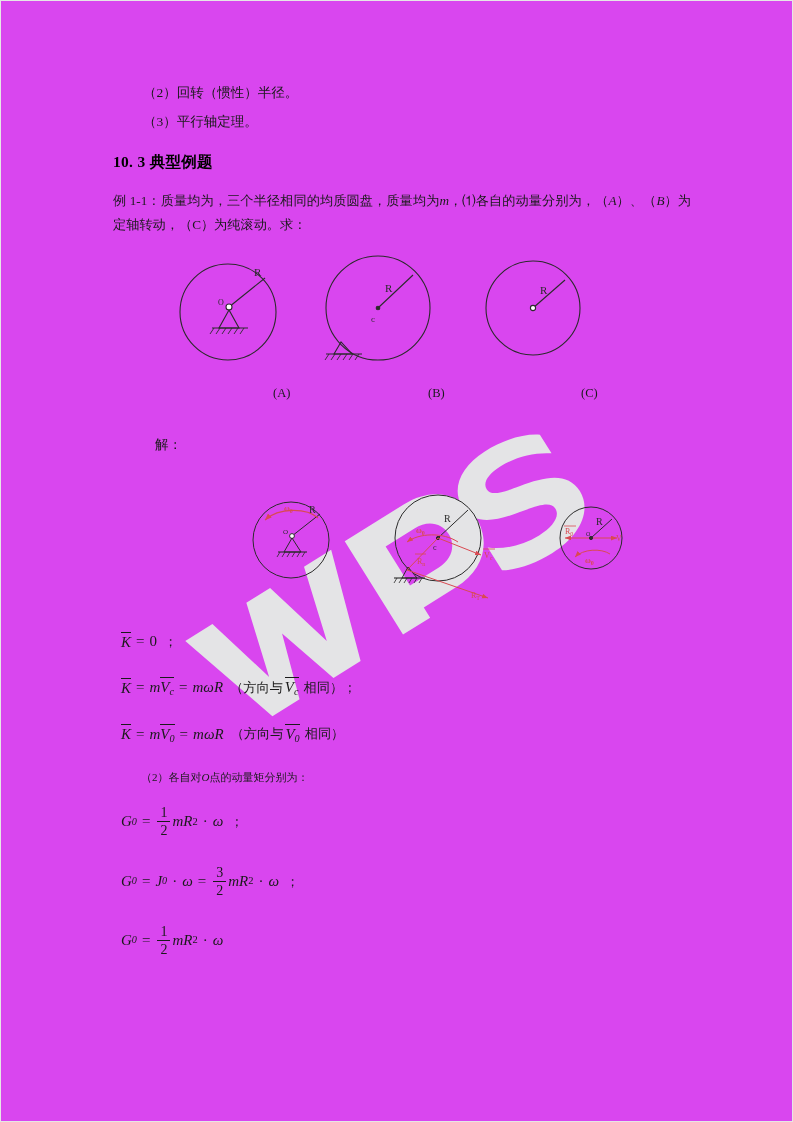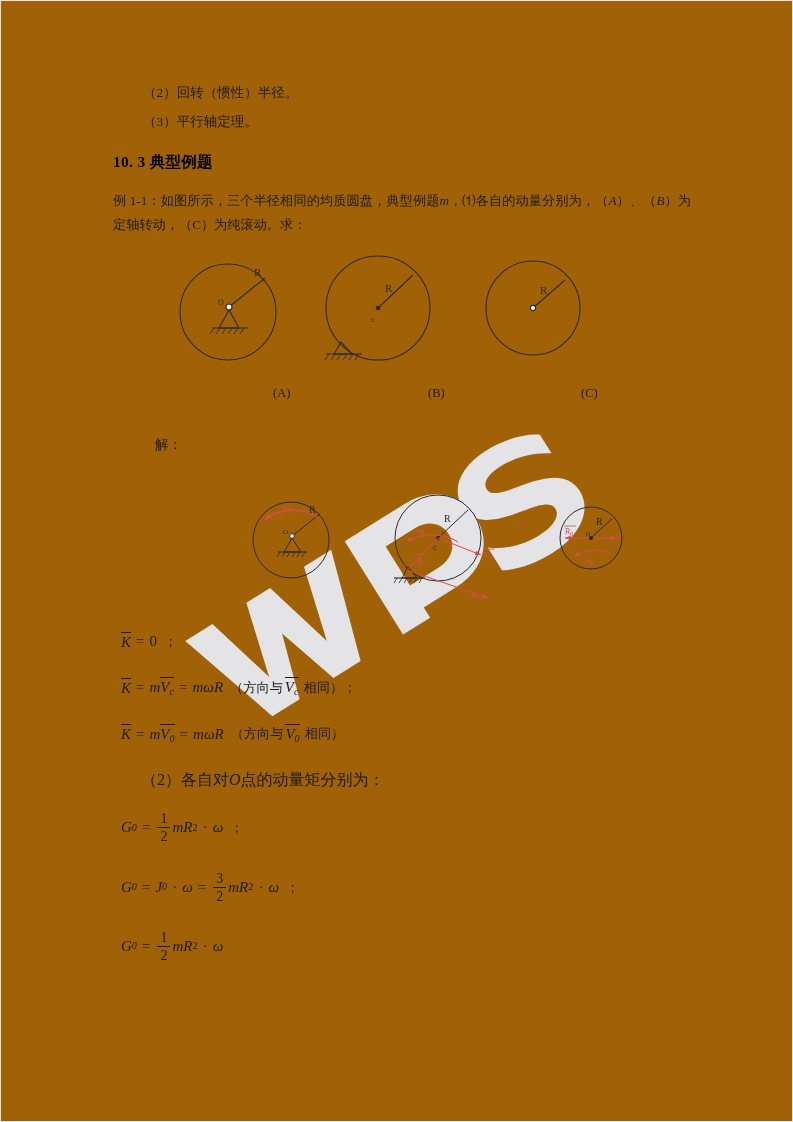--- a/index.html
+++ b/index.html
@@ -13,21 +13,21 @@
     position: relative;
     overflow: hidden;
     font-family: "Liberation Serif", "DejaVu Serif", serif;
     color: #1a1a1a;
   }
 
   
   .page {
     position: absolute;
     inset: 0;
-    background: #a16207;
+    background: #d946ef;
     border: 1px solid #e6e6e6;
     box-sizing: border-box;
   }
   .content {
     position: absolute;
     left: 112px;
     top: 78px;
     width: 578px;
   }
 
@@ -112,21 +112,21 @@
     font-style: normal;
     font-size: 14px;
     margin: 0 2px;
     line-height: 1.08;
   }
   .frac .num { padding: 0 3px 1px 3px; }
   .frac .den { padding: 1px 3px 0 3px; border-top: 1.2px solid #1a1a1a; }
   .sup { font-size: .7em; vertical-align: .55em; font-style: normal;}
   .subi { font-size: .68em; vertical-align: -0.28em; }
 
-  .secline { font-size: 16px; padding-left: 28px; margin: 0 0 20px 0; }
+  .secline { font-size: 11px; padding-left: 28px; margin: 0 0 20px 0; }
   .onepara { font-size: 13px; padding-left: 8px; margin: 0 0 24px 0;}
 </style>
 </head>
 <body>
 
 <div class="page">
 
   <div class="watermark">
     <svg viewBox="0 0 560 300" width="560" height="300" aria-hidden="true">
       <g transform="rotate(-32 280 150)" fill="#e4e4e6">
@@ -149,21 +149,21 @@
   </div>
 
   <div class="content">
 
     <p class="numbered">（2）回转（惯性）半径。</p>
     <p class="numbered">（3）平行轴定理。</p>
 
     <h2 class="heading">10. 3 典型例题</h2>
 
     <p class="problem">
-      <span>例 1-1：</span><span>如图所示，三个半径相同的均质圆盘，典型例题</span><span class="it">m</span><span>，⑴各自的动量分别为，（</span><span class="it">A</span><span>）、（</span><span class="it">B</span><span>）为定轴转动，（C）为纯滚动。求：</span>
+      <span>例 1-1：</span><span>质量均为，三个半径相同的均质圆盘，质量均为</span><span class="it">m</span><span>，⑴各自的动量分别为，（</span><span class="it">A</span><span>）、（</span><span class="it">B</span><span>）为定轴转动，（C）为纯滚动。求：</span>
     </p>
 
 
     <div class="figrow">
       <svg width="578" height="136" viewBox="0 0 578 136" aria-hidden="true">
         <g fill="none" stroke="#2b2b2b" stroke-width="1.1">
 
           <g>
             <circle cx="115" cy="62" r="48"></circle>
             <line x1="116" y1="57" x2="152" y2="28"></line>

